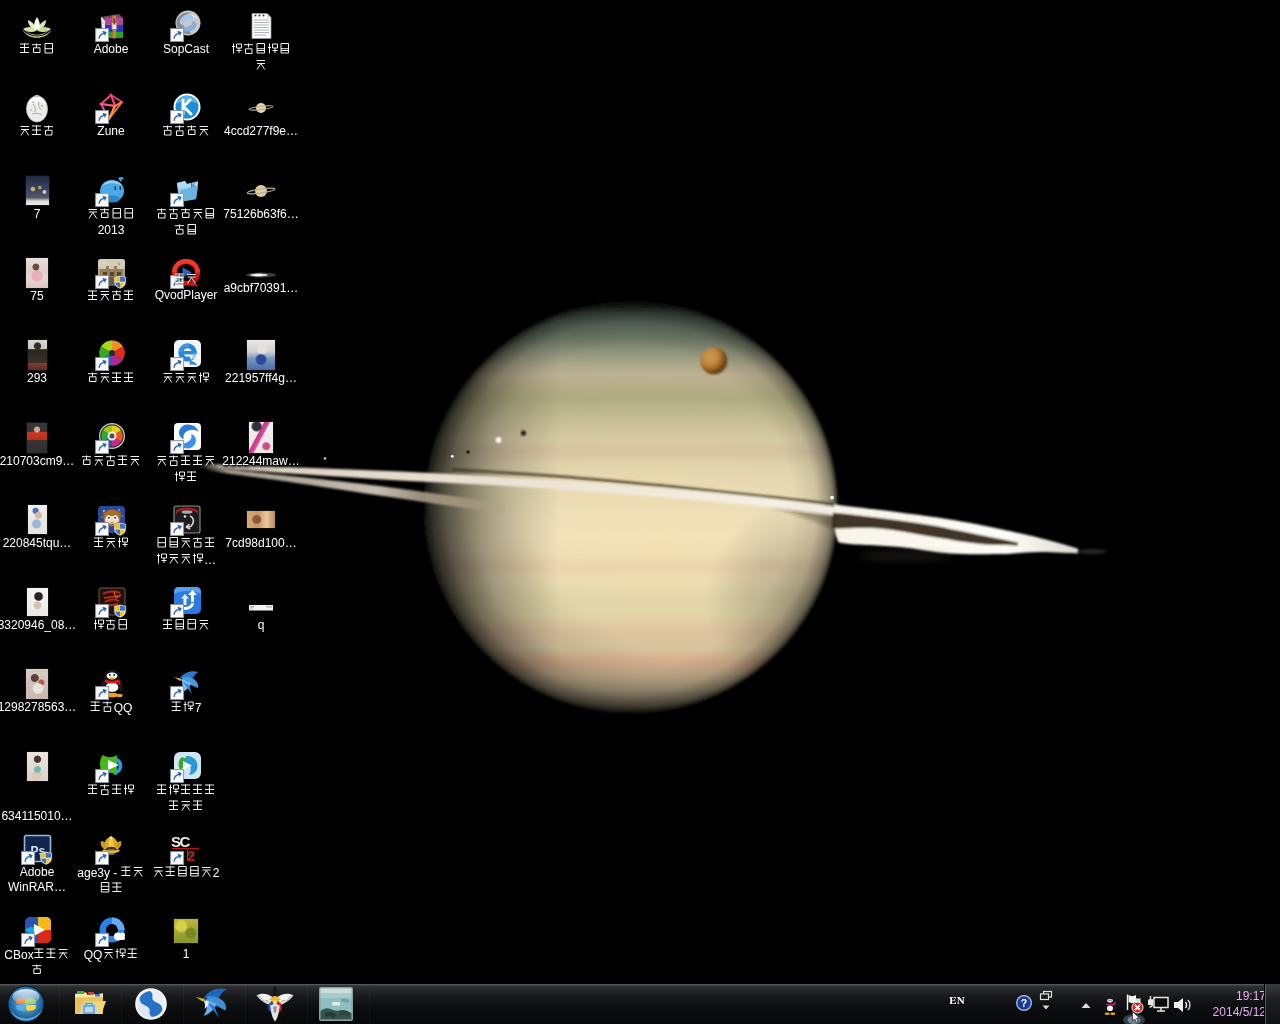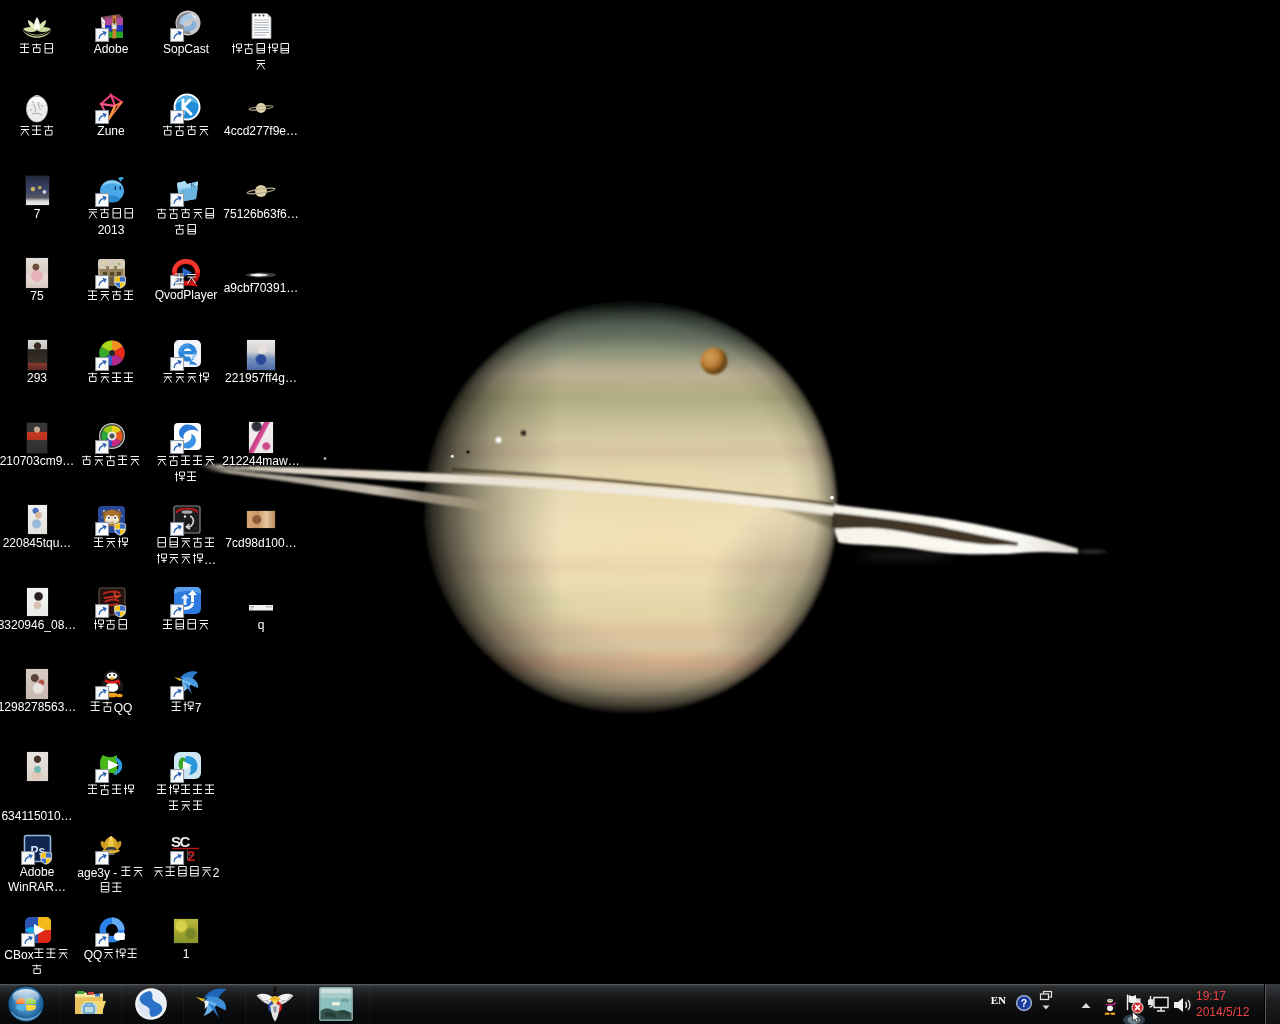--- a/index.html
+++ b/index.html
@@ -749,21 +749,21 @@
 <rect x="0" y="0" width="34" height="34" rx="2" fill="#8aa0a0"></rect>
 <rect x="1.5" y="1.5" width="31" height="31" fill="#8cc0c0"></rect>
 <rect x="1.5" y="1.5" width="31" height="5" fill="#ccdede"></rect>
 <rect x="1.5" y="6" width="31" height="5" fill="#a8cccc"></rect>
 <path d="M1.5 24 C6 20 10 21 14 23 C18 25 24 22 28 24 L32.5 26 L32.5 32.5 L1.5 32.5 Z" fill="#35544c"></path>
 <path d="M6 26 C10 24 14 25 17 27 L16 31 C12 29 9 29 6.5 30Z" fill="#243c36"></path>
 <path d="M20 24 C24 22.5 28 23.5 31 26 L30 30 C26 27.5 23 27.5 20.5 28.5Z" fill="#2c463e"></path>
 <rect x="13" y="15" width="8" height="3.5" rx="1" fill="#eceae4"></rect>
 <path d="M22 12 C25 11 28 11.5 30 13 L29 16 C26.5 14.5 24 14.5 22.5 15Z" fill="#6a9090" opacity="0.7"></path>
 </svg></div>
-<div style="position:absolute;left:980px;top:994px;width:26px;height:18px;color:#fff;font:bold 11px 'Liberation Serif',serif;text-align:right">EN</div>
+<div style="position:absolute;left:944px;top:994px;width:26px;height:18px;color:#fff;font:bold 11px 'Liberation Serif',serif;text-align:center">EN</div>
 <svg width="18" height="18" viewBox="0 0 18 18" style="position:absolute;left:1015px;top:994px">
 <circle cx="9" cy="9" r="8" fill="#b8c4d4"></circle>
     <circle cx="9" cy="9" r="6.8" fill="#1a3a9c"></circle>
 <circle cx="9" cy="9" r="6.8" fill="none" stroke="#6a86c4" stroke-width="0.8"></circle>
 <text x="9" y="13" text-anchor="middle" font-family="Liberation Sans" font-size="10.5" font-weight="bold" fill="#fff">?</text>
 </svg>
 <svg width="14" height="22" viewBox="0 0 14 22" style="position:absolute;left:1039px;top:990px">
 <rect x="4.5" y="1.5" width="8" height="5.5" fill="none" stroke="#e0e0e0" stroke-width="1.2"></rect>
 <rect x="1.5" y="4" width="8" height="5.5" fill="#1a1a1a" stroke="#e0e0e0" stroke-width="1.2"></rect>
 <path d="M3.5 15.5 L10.5 15.5 L7 19.5 Z" fill="#d8d8d8"></path>
@@ -794,21 +794,21 @@
 <rect x="7" y="2.5" width="14" height="10" fill="#0a0a0a" stroke="#e8e8e8" stroke-width="1.5"></rect>
 <path d="M14 12.5 L14 16 M10 16 L18 16" stroke="#e8e8e8" stroke-width="1.5"></path>
 <path d="M3.5 1 L3.5 5 M1.5 5 L5.5 5 L5.5 9 C5.5 11 4.5 12 2.5 12" stroke="#e8e8e8" stroke-width="1.4" fill="none"></path>
 <rect x="1" y="5" width="5" height="5" fill="#e8e8e8"></rect>
 </svg>
 <svg width="20" height="18" viewBox="0 0 20 18" style="position:absolute;left:1172px;top:996px">
 <path d="M2 6 L6 6 L11 2 L11 16 L6 12 L2 12 Z" fill="#f0f0f0"></path>
 <path d="M13.5 6 C14.8 7.5 14.8 10.5 13.5 12" stroke="#f0f0f0" stroke-width="1.5" fill="none"></path>
 <path d="M16 4 C18.5 6.5 18.5 11.5 16 14" stroke="#f0f0f0" stroke-width="1.5" fill="none" opacity="0.85"></path>
 </svg>
-<div style="position:absolute;left:1196px;top:988px;width:70px;height:32px;color:#ef4444;font:12px 'Liberation Sans',sans-serif;text-align:left;line-height:16px">19:17<br>2014/5/12</div>
+<div style="position:absolute;left:1196px;top:988px;width:70px;height:32px;color:#f0abfc;font:12px 'Liberation Sans',sans-serif;text-align:right;line-height:16px">19:17<br>2014/5/12</div>
 <div style="position:absolute;left:1264px;top:984px;width:1px;height:40px;background:#000"></div>
 <div style="position:absolute;left:1265px;top:984px;width:1px;height:40px;background:#5a5a5a"></div>
 <div style="position:absolute;left:1266px;top:984px;width:14px;height:40px;background:linear-gradient(180deg,#3a3d40,#1c1e20 40%,#101214)"></div>
 <svg width="24" height="14" viewBox="0 0 24 14" style="position:absolute;left:1122px;top:1010px">
 <ellipse cx="12" cy="10" rx="11" ry="6" fill="#8ab8dc" opacity="0.3"></ellipse>
 <ellipse cx="12" cy="10" rx="6.5" ry="4" fill="#c8e0f0" opacity="0.45"></ellipse>
 <path d="M10.5 1.5 L10.5 11 L12.8 8.9 L14.2 12.3 L16 11.5 L14.6 8.3 L17.4 8 Z" fill="#fcfcfc" stroke="#2a2a2a" stroke-width="0.8"></path>
 </svg>
 <svg width="44" height="44" viewBox="0 0 44 44" style="position:absolute;left:4px;top:982px">
 <defs>

